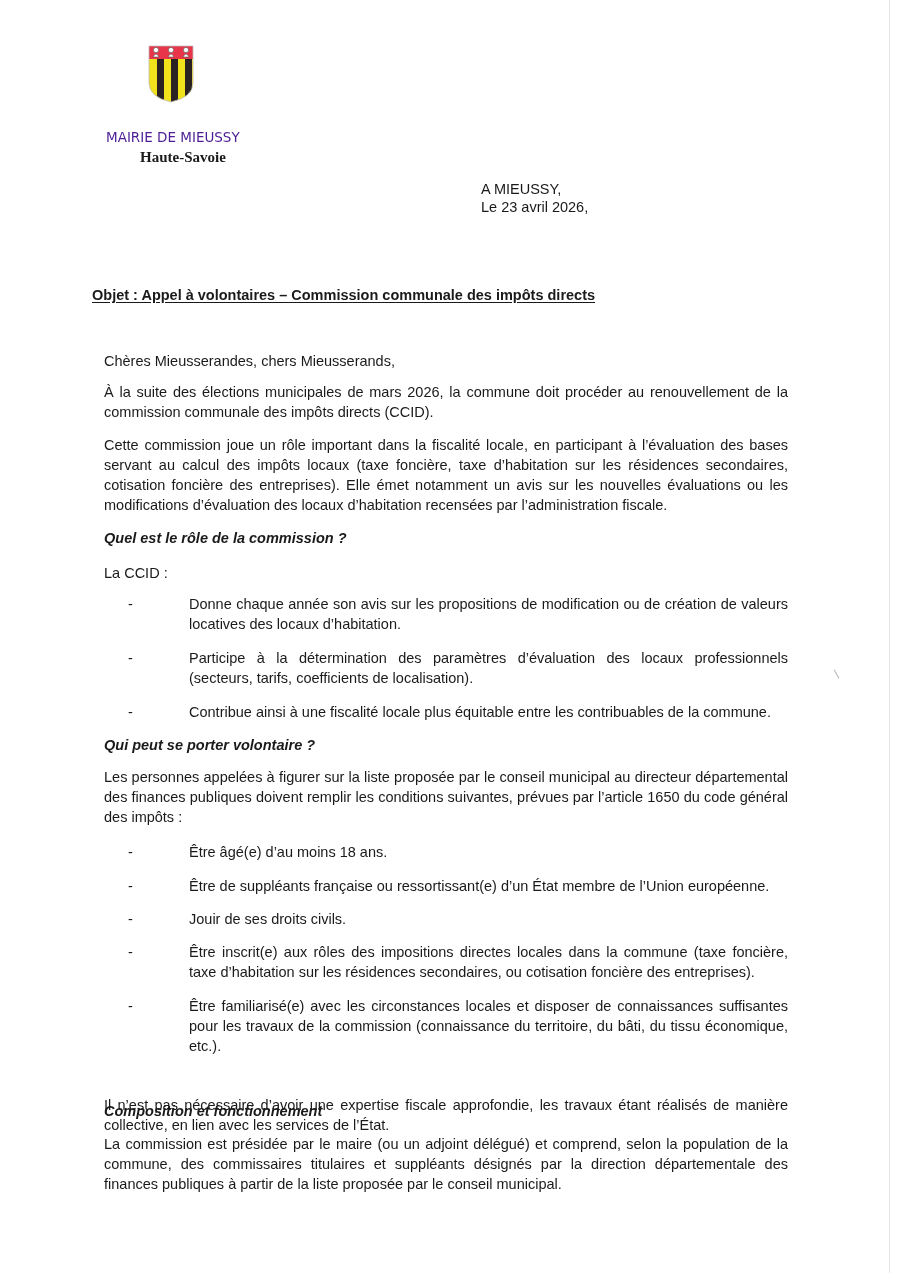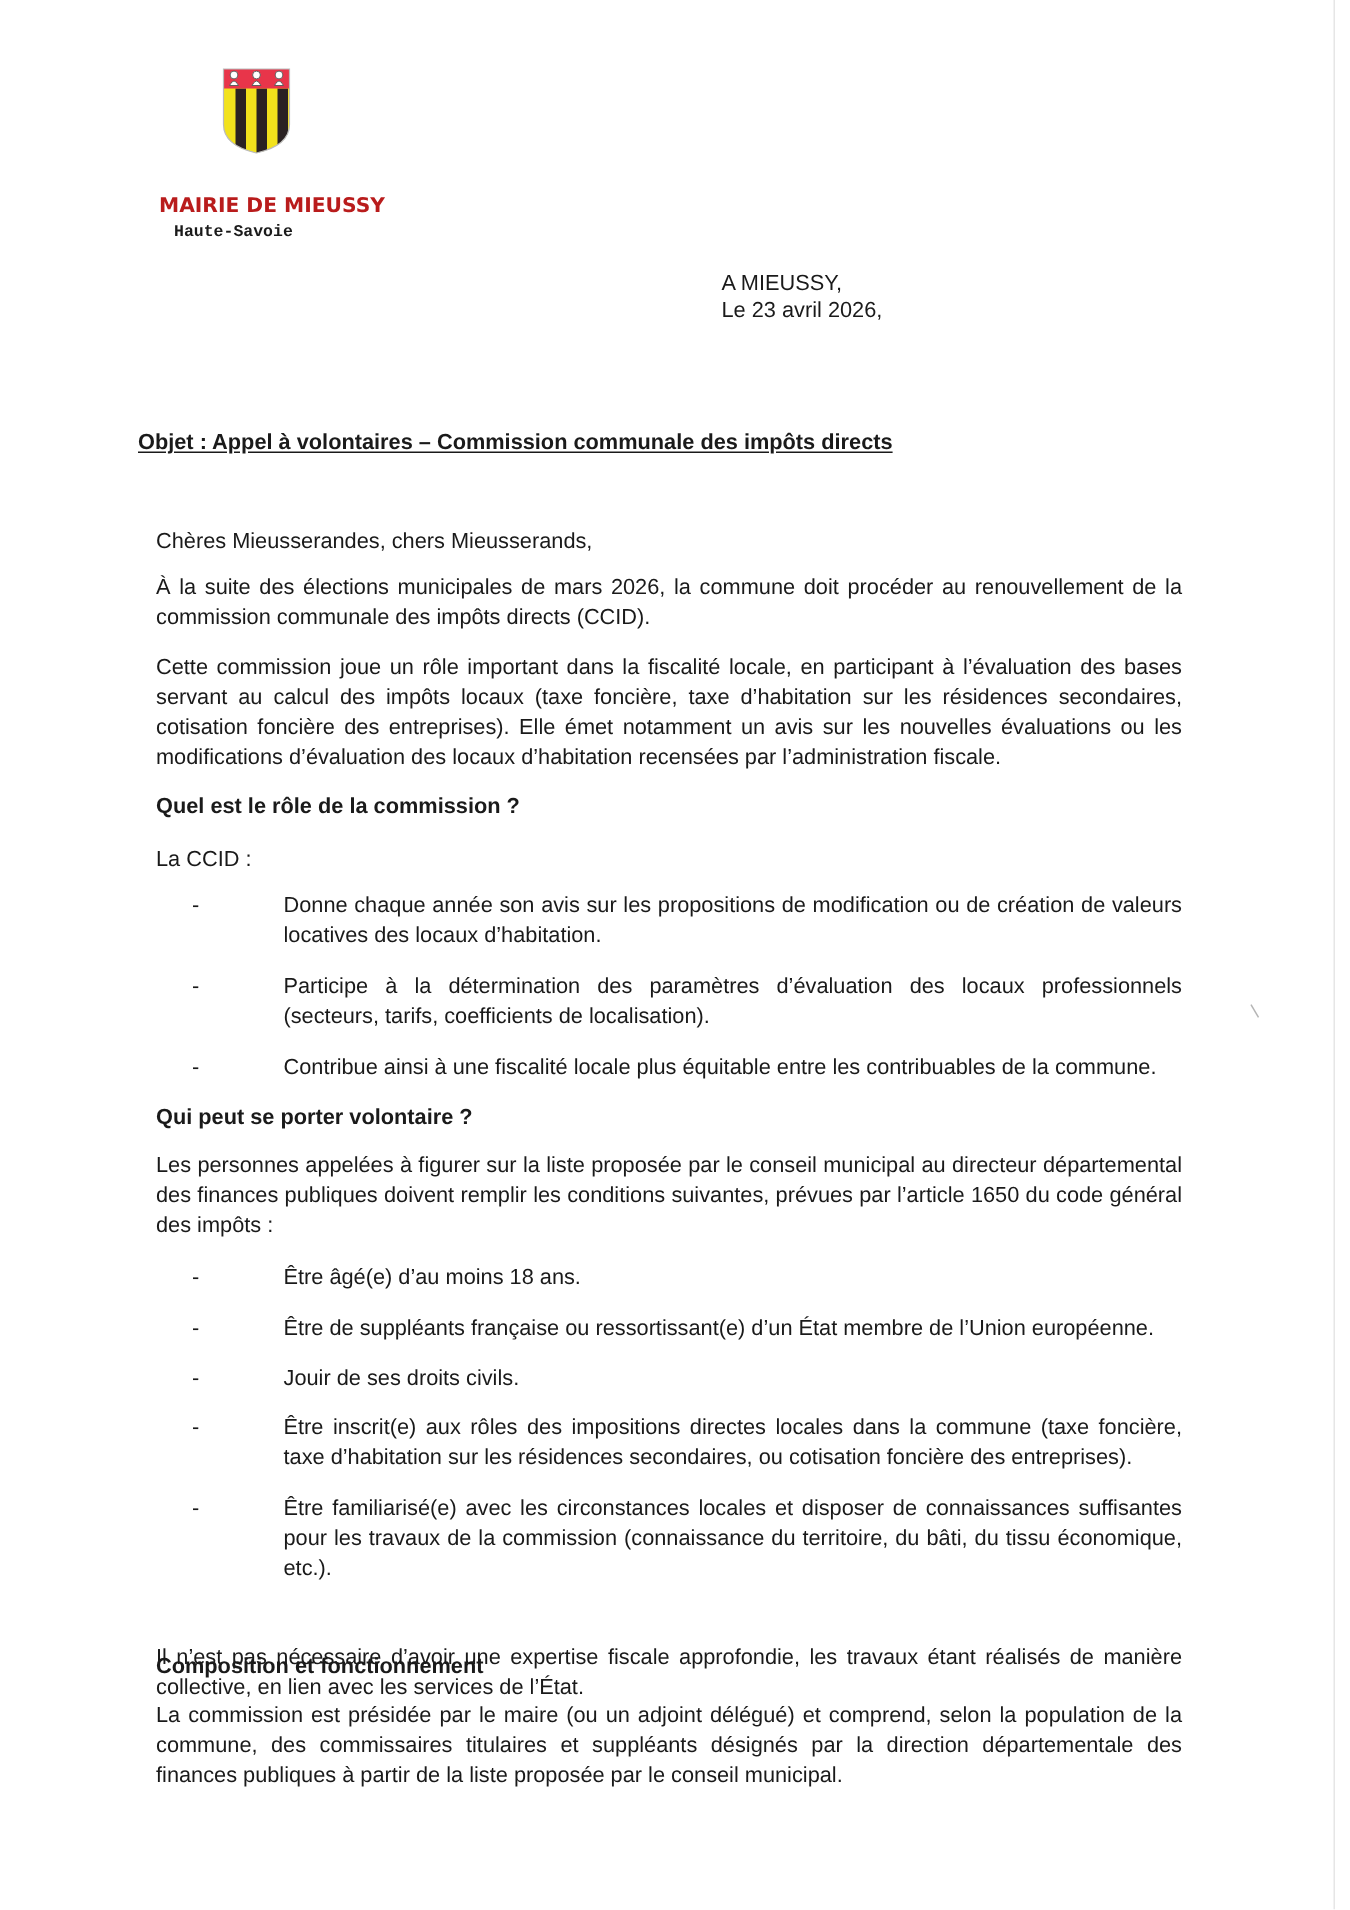--- a/index.html
+++ b/index.html
@@ -13,40 +13,40 @@
     }
     .stray-mark {
       position: absolute; left: 836px; top: 669px; width: 1px; height: 10px;
       background: #b5b5b5; transform: rotate(-30deg);
     }
     .coat {
       position: absolute; left: 148px; top: 45px; width: 46px; height: 58px;
     }
     .org-name {
       position: absolute; left: 106px; top: 129px;
-      font-family: "DejaVu Sans", sans-serif; font-weight: bold; font-size: 13.5px;
-      letter-spacing: 0px; color: #b91c1c;
+      font-family: "DejaVu Sans", sans-serif; font-weight: normal; font-size: 13.5px;
+      letter-spacing: 0px; color: #4c1d95;
     }
     .org-sub {
-      position: absolute; left: 116px; top: 149px;
-      font-family: Liberation Mono, monospace; font-weight: bold; font-size: 11px; color: #1a1a1a;
+      position: absolute; left: 140px; top: 149px;
+      font-family: Liberation Serif, serif; font-weight: bold; font-size: 15px; color: #1a1a1a;
     }
     .place-date {
       position: absolute; left: 481px; top: 180px; font-size: 14.5px; line-height: 18px;
     }
     .subject {
       position: absolute; left: 92px; top: 287px; font-size: 14.5px; font-weight: bold;
       text-decoration: underline; text-underline-offset: 2px;
     }
     .body-text {
       position: absolute; left: 104px; width: 684px; font-size: 14.5px; line-height: 20px;
       text-align: justify;
     }
     .heading {
-      position: absolute; left: 104px; font-size: 14.5px; font-weight: bold;
+      position: absolute; left: 104px; font-size: 14.5px; font-weight: bold; font-style: italic;
     }
     .bullet {
       position: absolute; left: 104px; width: 684px; font-size: 14.5px; line-height: 20px;
     }
     .bullet .dash {
       position: absolute; left: 24px; top: 0;
     }
     .bullet .btext {
       margin-left: 85px; display: block; text-align: justify;
     }

